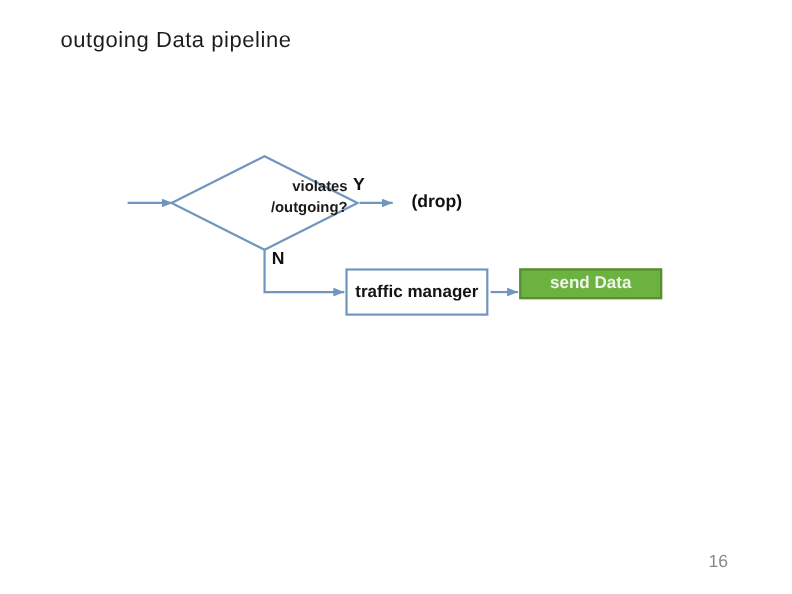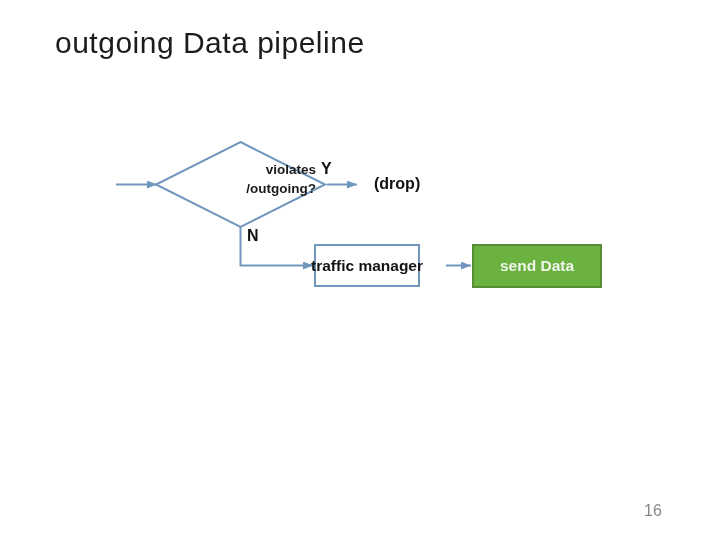--- a/index.html
+++ b/index.html
@@ -16,21 +16,21 @@
   }
   .slide {
     position: absolute;
     inset: 0;
     background: #ffffff;
   }
   .slide-title {
     position: absolute;
     left: 55px;
     top: 26px;
-    font-size: 30px;
+    font-size: 20px;
     letter-spacing: 0.5px;
     color: #1c1c1c;
     font-weight: 400;
     white-space: nowrap;
   }
   svg.connectors {
     position: absolute;
     left: 0;
     top: 0;
     width: 720px;
@@ -64,31 +64,31 @@
     display: flex;
     align-items: center;
     justify-content: center;
     font-size: 15.5px;
     font-weight: 700;
     white-space: nowrap;
   }
   .box-traffic {
     left: 314px;
     top: 244px;
-    width: 106px;
+    width: 130px;
     height: 43px;
     background: #ffffff;
     border: 2px solid #7096BD;
     color: #141414;
   }
   .box-send {
     left: 472px;
     top: 244px;
     width: 130px;
-    height: 44px;
+    height: 28px;
     background: #6CB241;
     border: 2px solid #578D35;
     color: #EFF5EA;
   }
   .page-number {
     position: absolute;
     left: 644px;
     top: 502px;
     font-size: 16px;
     color: #898989;

